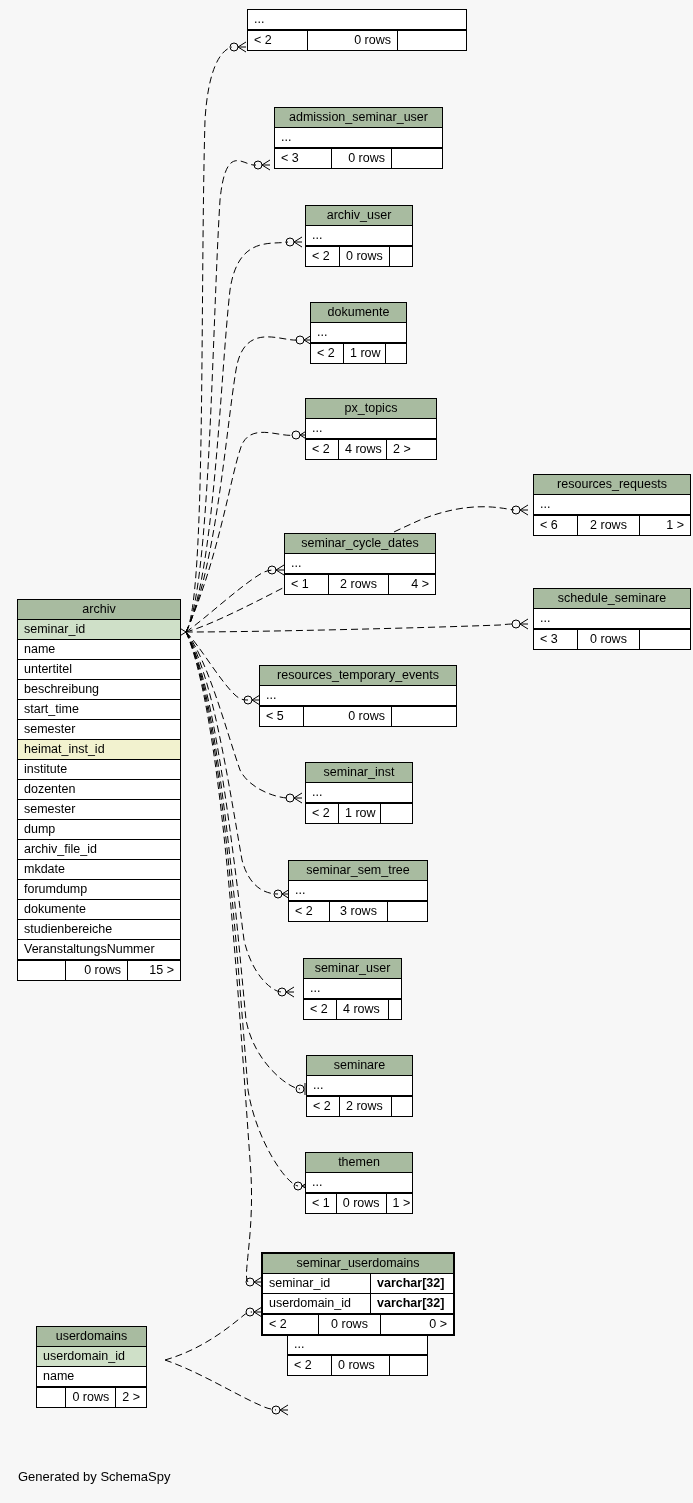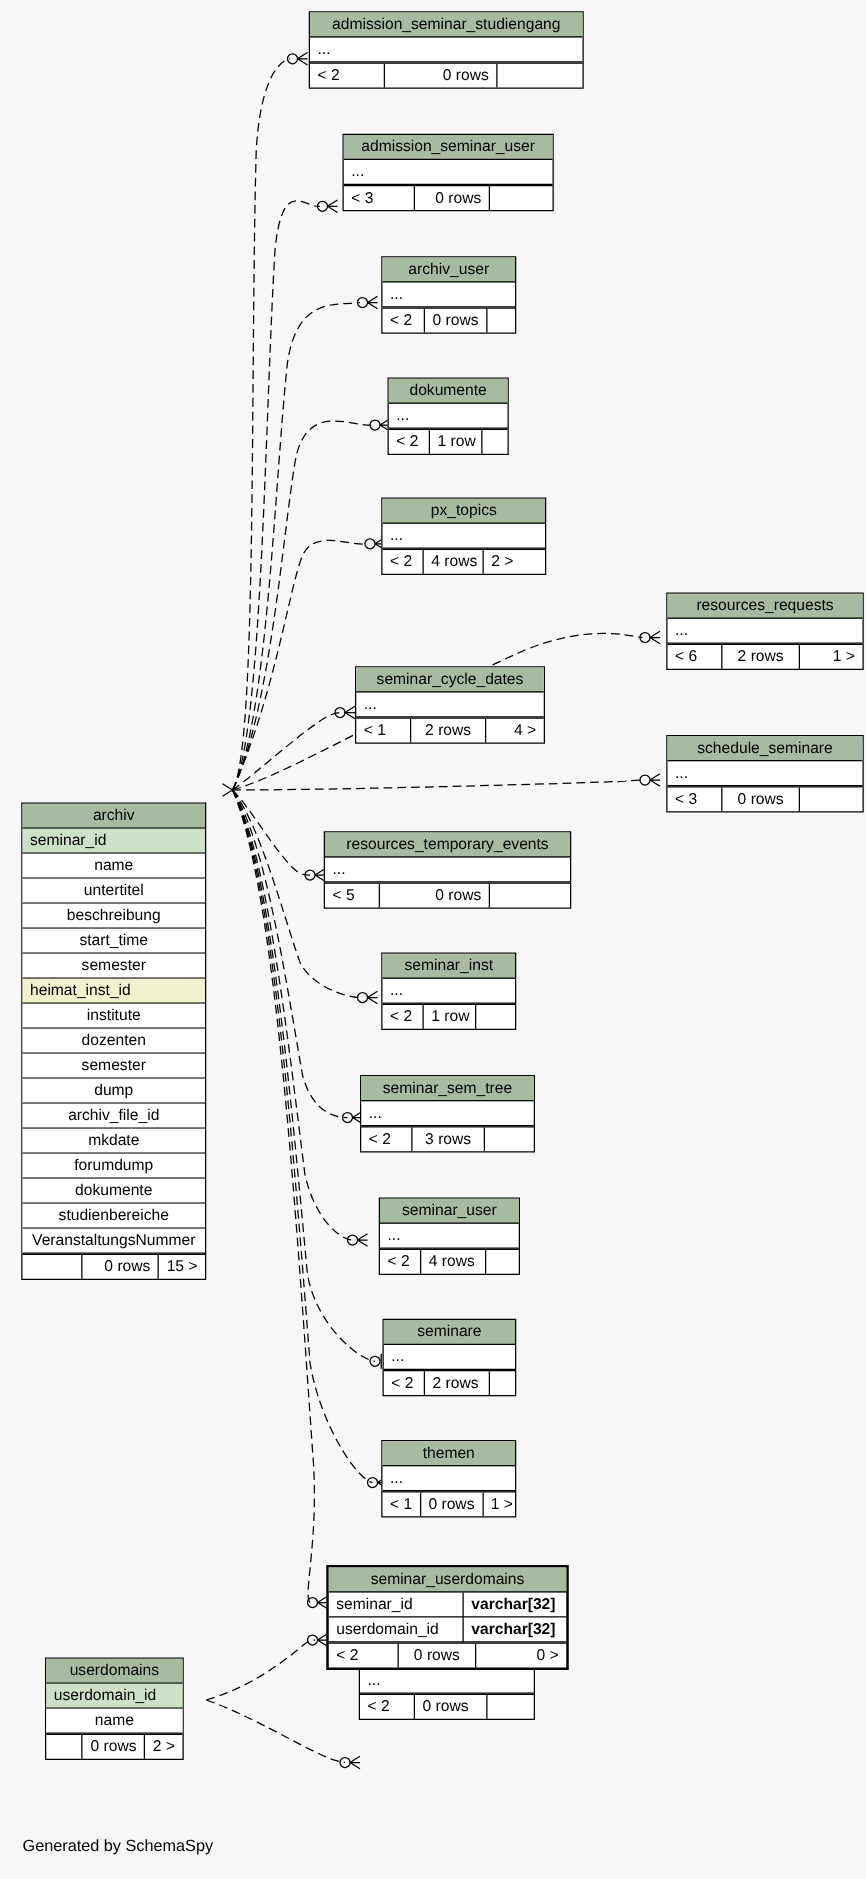--- a/index.html
+++ b/index.html
@@ -47,21 +47,21 @@
     line-height: 14px;
     box-sizing: border-box;
   }
   .tbl-row:last-child { border-bottom: none; }
   .tbl-row.pk {
     background: #cfe0c8;
   }
   .tbl-row.idx {
     background: #f2f2cf;
   }
-  .tbl-row.plain { background: #ffffff; text-align: center; }
+  .tbl-row.plain { background: #ffffff; }
   .tbl-row.ellipsis { color: #000; }
   .cols {
     display: flex;
   }
   .cols .c {
     border-bottom: 1px solid #000;
     padding: 2px 6px 3px 6px;
     line-height: 14px;
     white-space: nowrap;
     box-sizing: border-box;
@@ -145,21 +145,20 @@
     <circle cx="250" cy="1312" r="4"></circle>
     <path d="M254 1312 l8 -5 M254 1312 l8 5 M254 1312 l8 0"></path>
     <circle cx="276" cy="1410" r="4"></circle>
     <path d="M280 1410 l8 -5 M280 1410 l8 5 M280 1410 l8 0"></path>
 
     <path d="M186 632 l-8 -5 M186 632 l-8 5"></path>
   </g>
 </svg>
 
 <div class="table" style="left:247px; top:9px; width:220px;">
-  <div class="tbl-title">admission_seminar_studiengang</div>
   <div class="tbl-row ellipsis">...</div>
   <div class="footer-row">
     <div class="f" style="width:60px;">&lt; 2</div>
     <div class="f" style="width:90px; text-align:right;">0 rows</div>
     <div class="f" style="flex:1;"></div>
   </div>
 </div>
 
 <div class="table" style="left:274px; top:107px; width:169px;">
   <div class="tbl-title">admission_seminar_user</div>
@@ -254,21 +253,21 @@
 <div class="table" style="left:288px; top:860px; width:140px;">
   <div class="tbl-title">seminar_sem_tree</div>
   <div class="tbl-row ellipsis">...</div>
   <div class="footer-row">
     <div class="f" style="width:41px;">&lt; 2</div>
     <div class="f" style="width:58px;text-align:center;">3 rows</div>
     <div class="f" style="flex:1;"></div>
   </div>
 </div>
 
-<div class="table" style="left:303px; top:958px; width:113px;">
+<div class="table" style="left:303px; top:958px; width:99px;">
   <div class="tbl-title">seminar_user</div>
   <div class="tbl-row ellipsis">...</div>
   <div class="footer-row">
     <div class="f" style="width:33px;">&lt; 2</div>
     <div class="f" style="width:52px;">4 rows</div>
     <div class="f" style="flex:1;"></div>
   </div>
 </div>
 
 <div class="table" style="left:306px; top:1055px; width:107px;">
@@ -294,21 +293,21 @@
 <div class="table" style="left:287px; top:1314px; width:141px;">
   <div class="tbl-title">user_userdomains</div>
   <div class="tbl-row ellipsis">...</div>
   <div class="footer-row">
     <div class="f" style="width:44px;">&lt; 2</div>
     <div class="f" style="width:58px;">0 rows</div>
     <div class="f" style="flex:1;"></div>
   </div>
 </div>
 
-<div class="table" style="left:17px; top:599px; width:148px;margin-top:43px;">
+<div class="table" style="left:17px; top:599px; width:164px;">
   <div class="tbl-title">archiv</div>
   <div class="tbl-row pk">seminar_id</div>
   <div class="tbl-row plain">name</div>
   <div class="tbl-row plain">untertitel</div>
   <div class="tbl-row plain">beschreibung</div>
   <div class="tbl-row plain">start_time</div>
   <div class="tbl-row plain">semester</div>
   <div class="tbl-row idx">heimat_inst_id</div>
   <div class="tbl-row plain">institute</div>
   <div class="tbl-row plain">dozenten</div>
@@ -316,21 +315,21 @@
   <div class="tbl-row plain">dump</div>
   <div class="tbl-row plain">archiv_file_id</div>
   <div class="tbl-row plain">mkdate</div>
   <div class="tbl-row plain">forumdump</div>
   <div class="tbl-row plain">dokumente</div>
   <div class="tbl-row plain">studienbereiche</div>
   <div class="tbl-row plain">VeranstaltungsNummer</div>
   <div class="footer-row">
     <div class="f" style="width:48px;"></div>
     <div class="f" style="width:62px; text-align:right;">0 rows</div>
-    <div class="f" style="flex:1; ">15 &gt;</div>
+    <div class="f" style="flex:1; text-align:right;">15 &gt;</div>
   </div>
 </div>
 
 <div class="table focus" style="left:261px; top:1252px; width:194px;">
   <div class="tbl-title">seminar_userdomains</div>
   <div class="cols">
     <div class="c pk" style="width:108px; border-right:1px solid #000;">seminar_id</div>
     <div class="c pk" style="flex:1;">varchar[32]</div>
   </div>
   <div class="cols">

